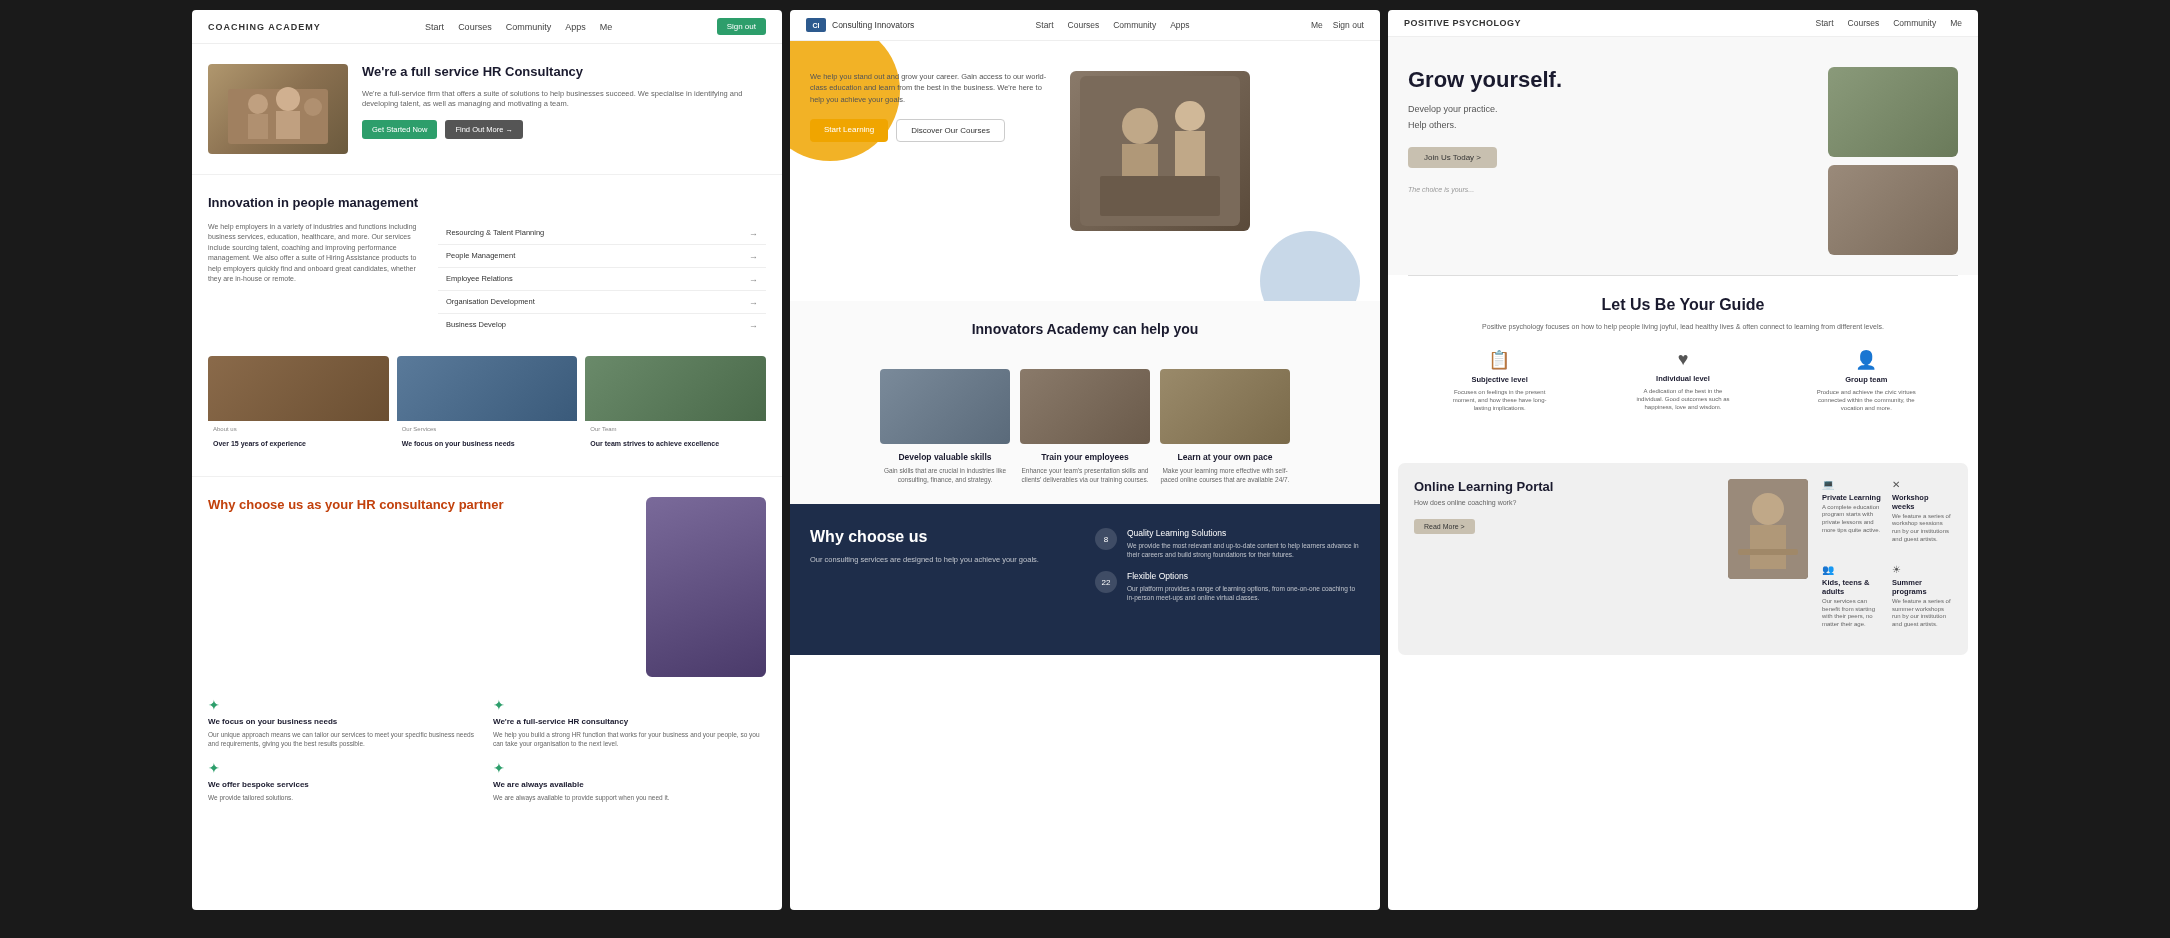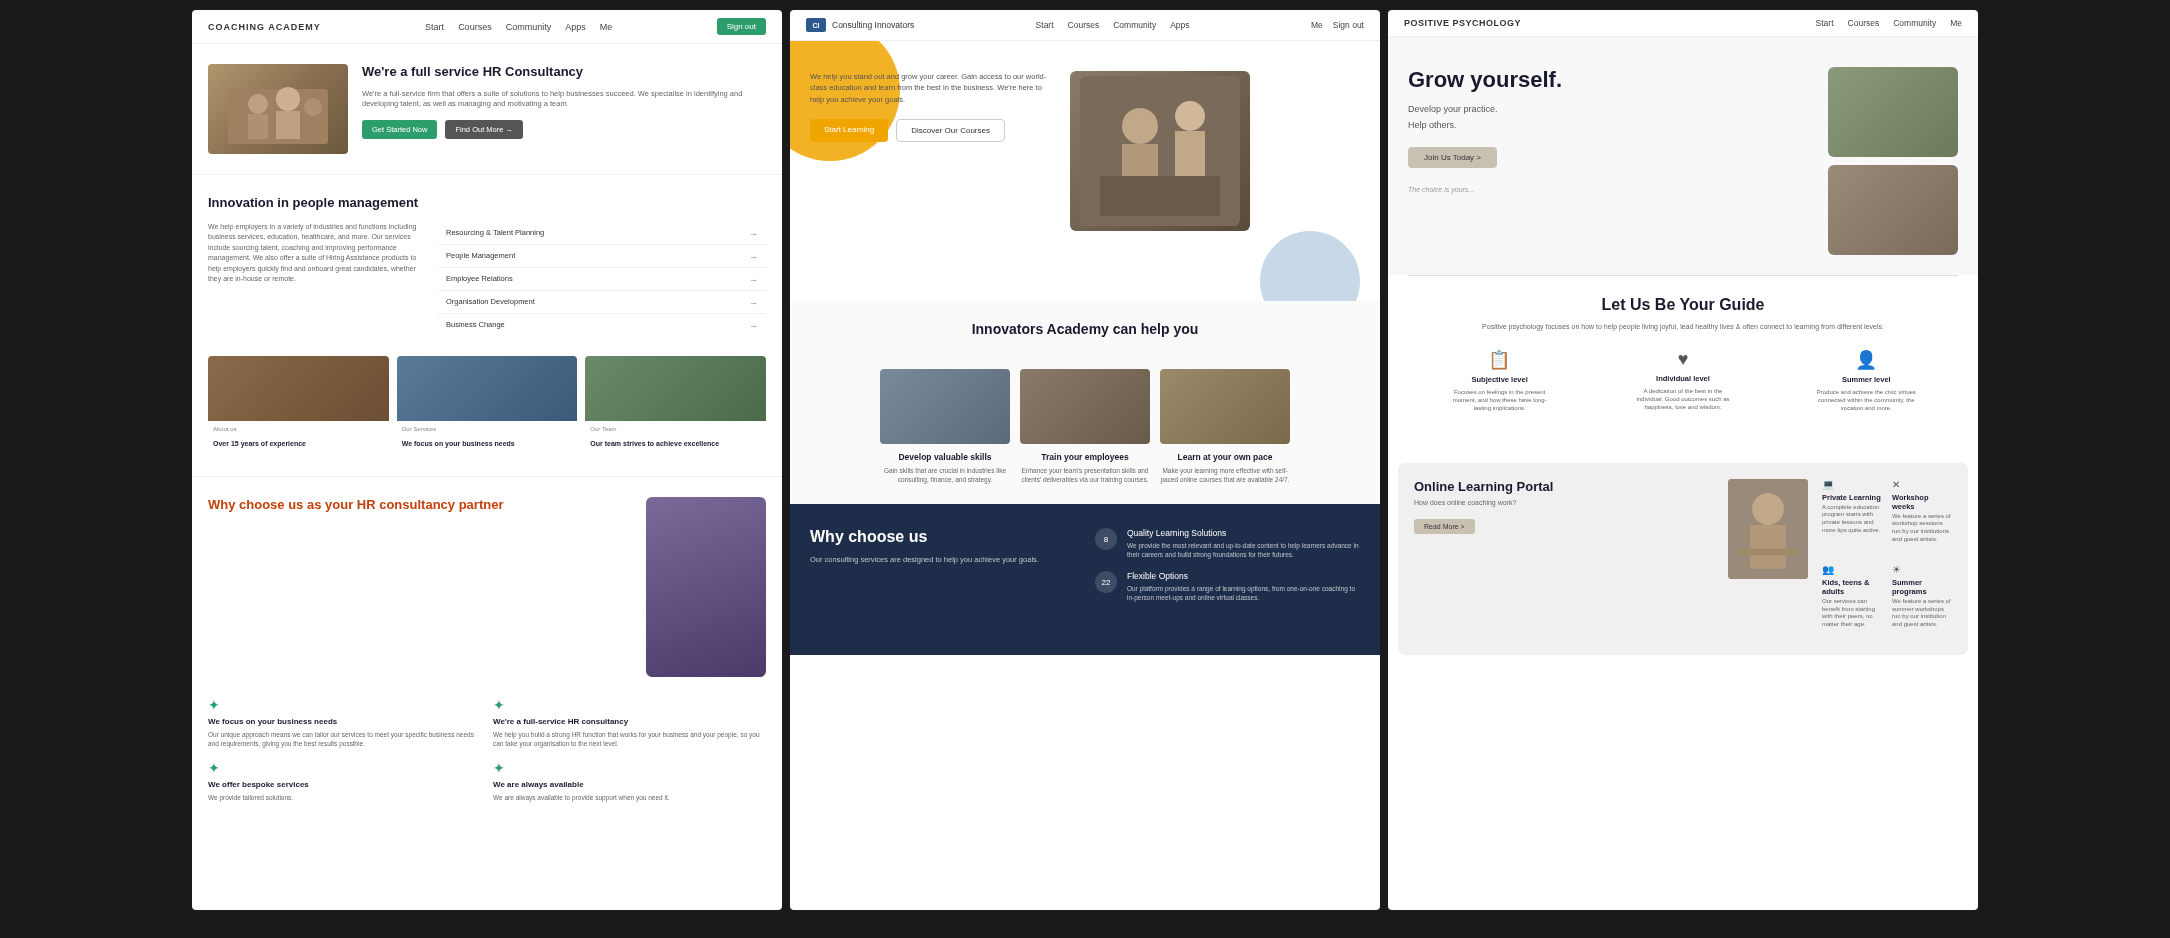--- a/index.html
+++ b/index.html
@@ -689,21 +689,21 @@
         </div>
         <div class="p1-service-item">
           <span>Employee Relations</span>
           <span class="p1-arrow">→</span>
         </div>
         <div class="p1-service-item">
           <span>Organisation Development</span>
           <span class="p1-arrow">→</span>
         </div>
         <div class="p1-service-item">
-          <span>Business Change</span>
+          <span>Business Develop</span>
           <span class="p1-arrow">→</span>
         </div>
       </div>
     </div>
   </div>
 
   <div class="p1-cards">
     <div class="p1-card">
       <div class="p1-card-img p1-card-img-1"></div>
       <div class="p1-card-text">
@@ -889,21 +889,21 @@
         <h4>Subjective level</h4>
         <p>Focuses on feelings in the present moment, and how these have long-lasting implications.</p>
       </div>
       <div class="p3-level">
         <div class="p3-level-icon">♥</div>
         <h4>Individual level</h4>
         <p>A dedication of the best in the individual. Good outcomes such as happiness, love and wisdom.</p>
       </div>
       <div class="p3-level">
         <div class="p3-level-icon">👤</div>
-        <h4>Summer level</h4>
+        <h4>Group team</h4>
         <p>Produce and achieve the civic virtues connected within the community, the vocation and more.</p>
       </div>
     </div>
   </div>
 
   <div class="p3-portal">
     <div class="p3-portal-text">
       <h3>Online Learning Portal</h3>
       <p>How does online coaching work?</p>
       <div class="p3-portal-btn">Read More &gt;</div>

